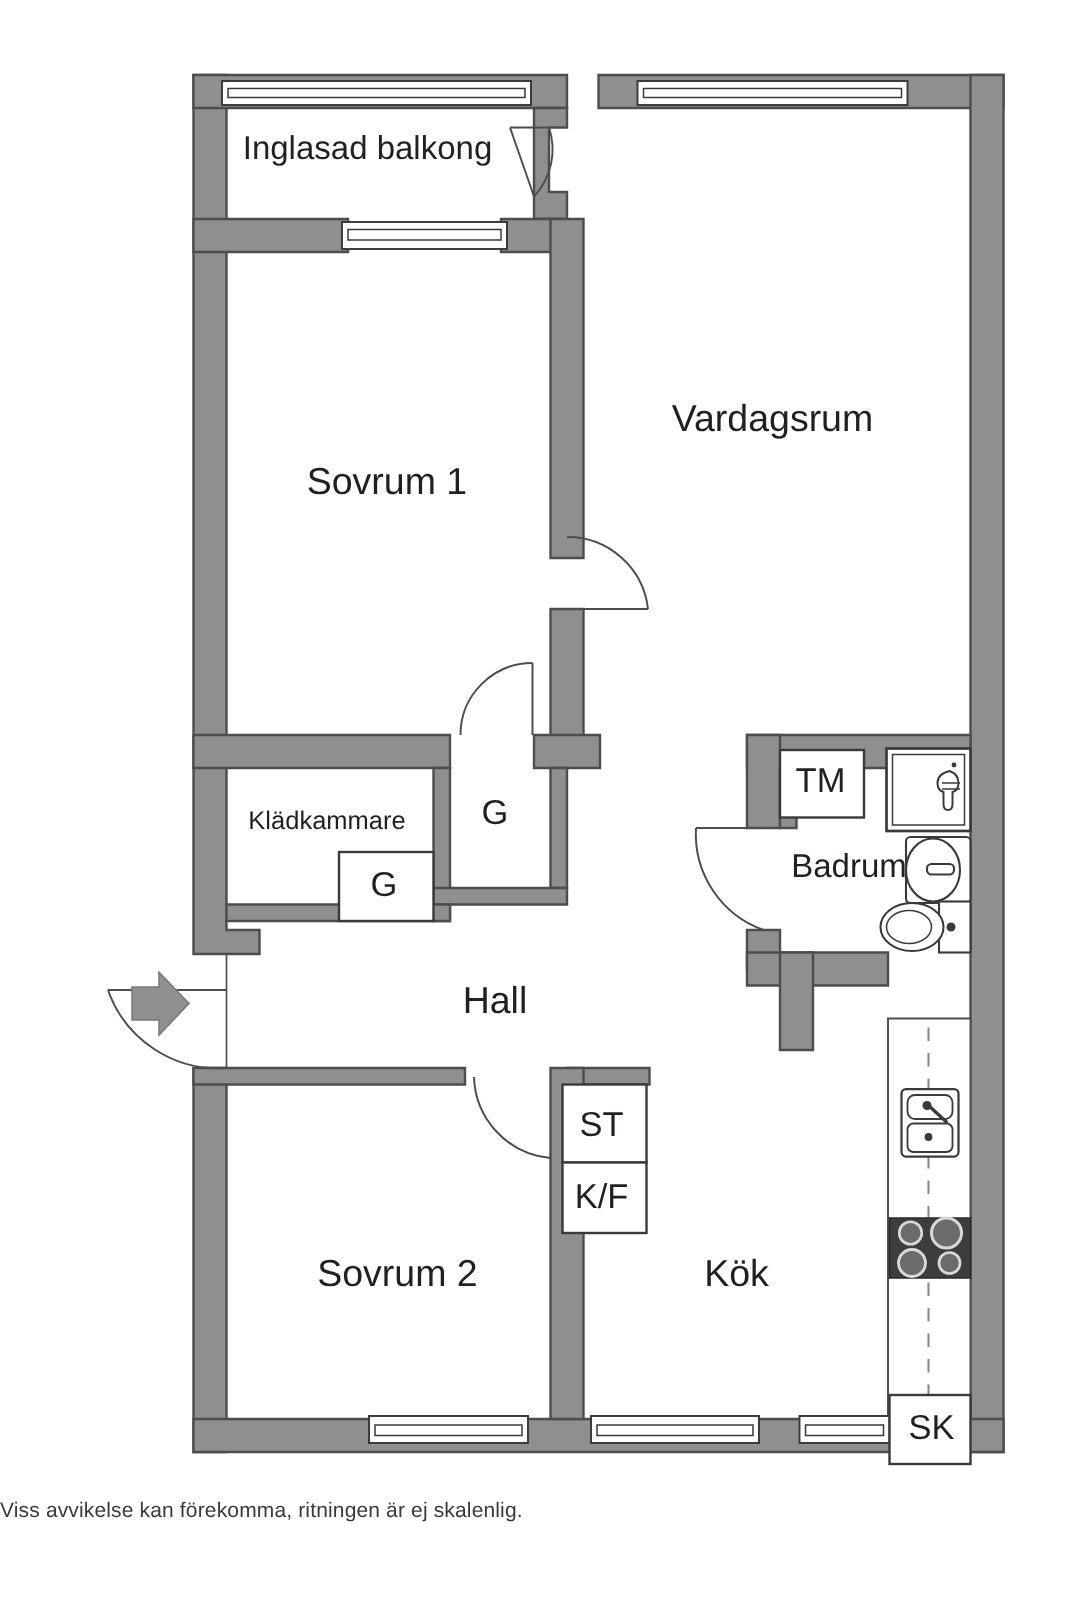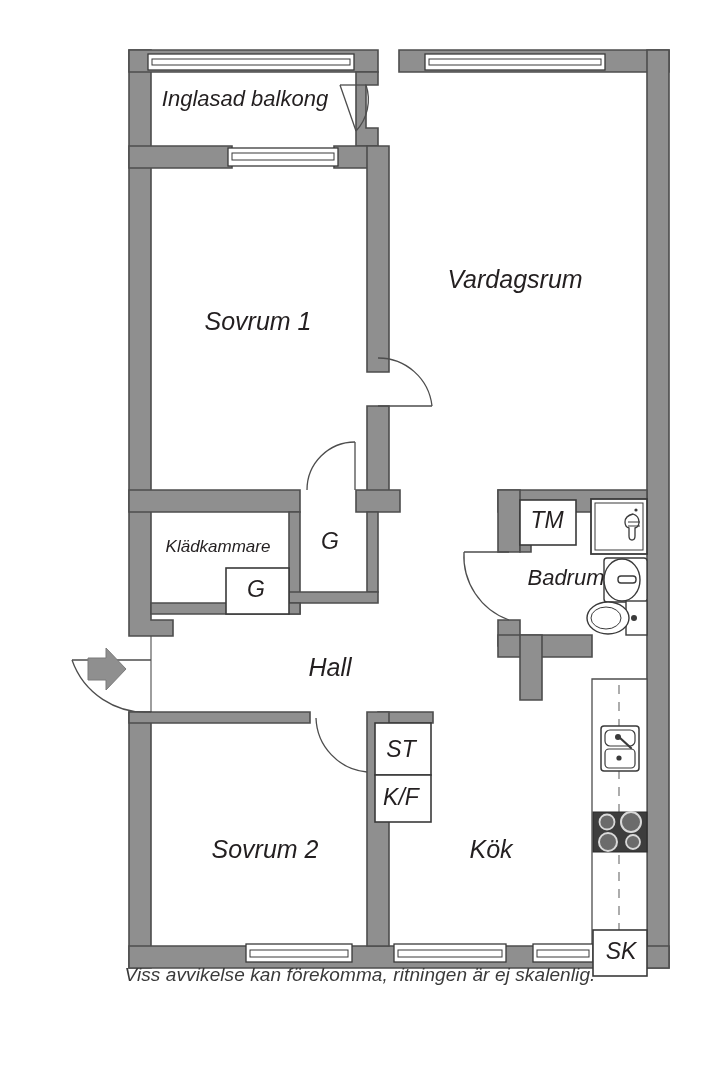--- a/index.html
+++ b/index.html
@@ -11,45 +11,44 @@
     width: 720px;
     height: 1080px;
     font-family: "Liberation Sans", sans-serif;
     color: #231f20;
     overflow: hidden;
   }
   #plan-root {
     position: relative;
     width: 610px;
     height: 1080px;
-    font-style: italic;
   }
   svg#floorplan {
     display: block;
     width: 720px;
     height: 1080px;
   }
   .room-label {
     font-family: "Liberation Sans", sans-serif;
     fill: #231f20;
     text-anchor: middle;
     dominant-baseline: middle;
   }
   .lbl-lg { font-size: 25px; }
   .lbl-md { font-size: 22px; }
   .lbl-sm { font-size: 17px; }
   .lbl-box { font-size: 23px; }
   .caption {
     position: absolute;
     left: 0;
-    top: 964px;
+    top: 998px;
     width: 720px;
-    text-align: center;
+    text-align: left;
     font-family: "Liberation Sans", sans-serif;
-    font-size: 19px;
+    font-size: 14px;
     color: #3a3a3a;
     letter-spacing: 0.1px;
   }
 </style>
 </head>
 <body>
 
 <div id="plan-root">
 
   <svg id="floorplan" viewBox="0 0 720 1080" xmlns="http://www.w3.org/2000/svg">

